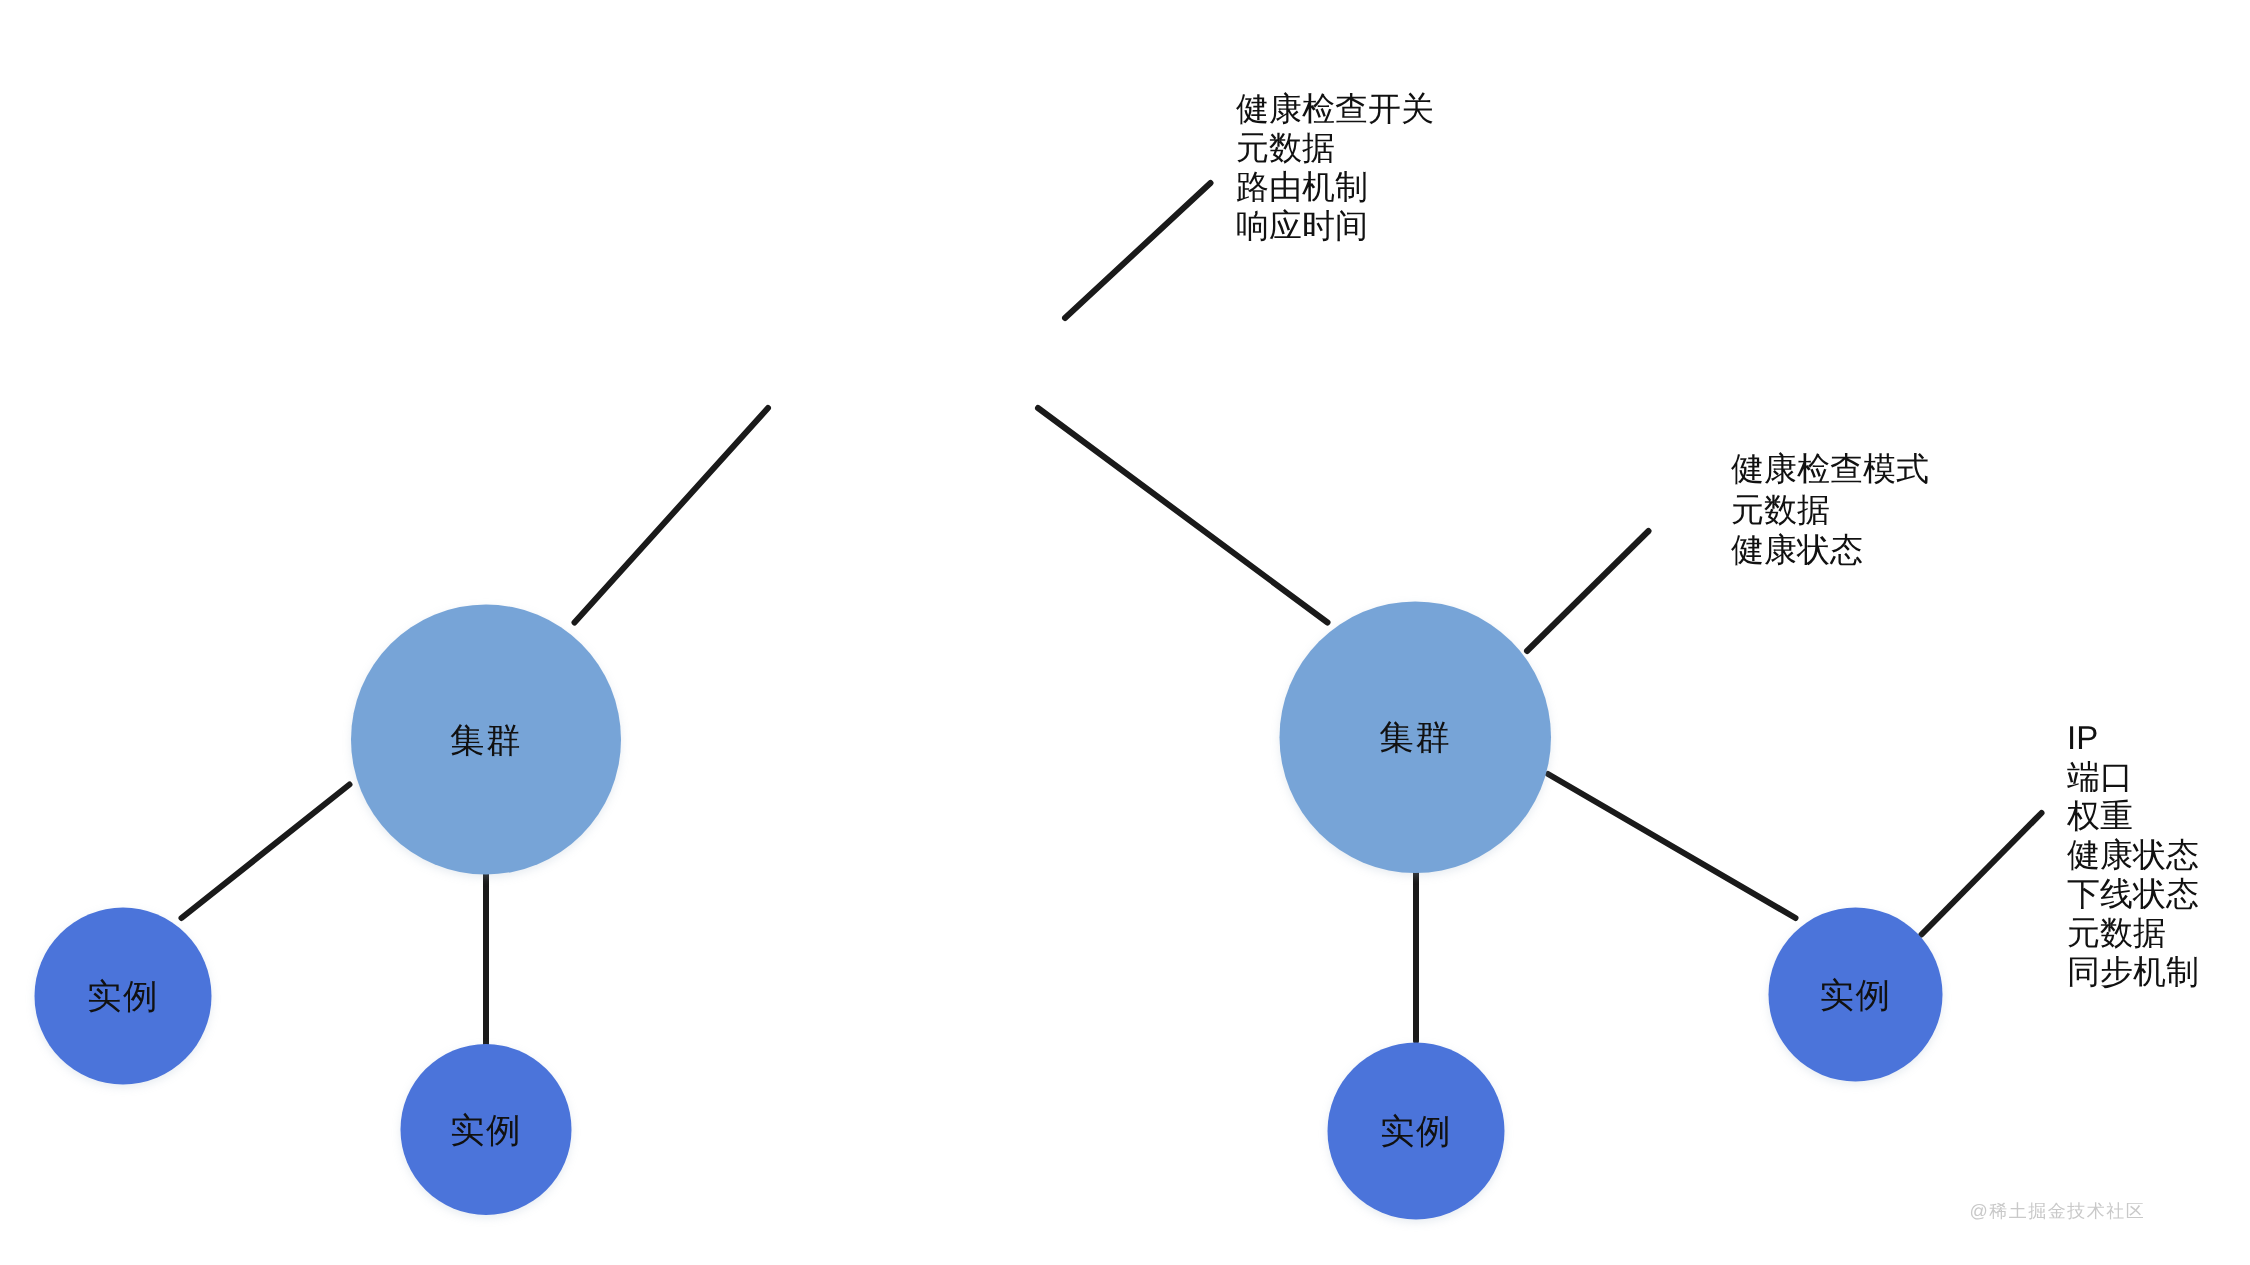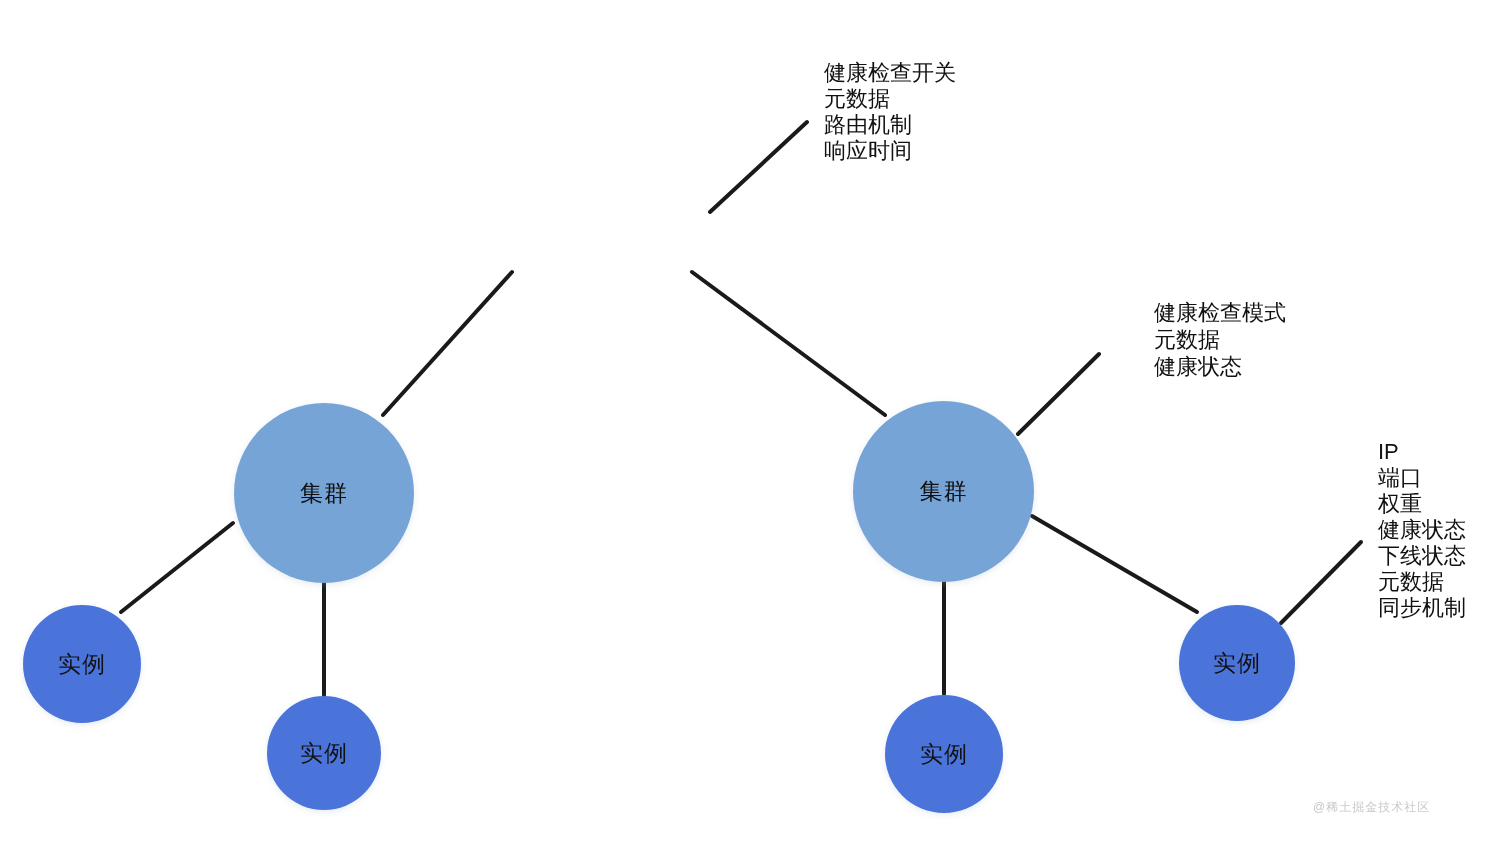--- a/index.html
+++ b/index.html
@@ -115,21 +115,21 @@
     <div>路由机制</div>
     <div>响应时间</div>
   </div>
 
   <div class="note note-cluster" style="color: rgb(17, 17, 17);">
     <div>健康检查模式</div>
     <div>元数据</div>
     <div>健康状态</div>
   </div>
 
-  <div class="note note-instance" style="color: rgb(17, 17, 17);">
+  <div class="note note-instance" style="color: rgb(17, 17, 17); margin-top: 40px;">
     <div>IP</div>
     <div>端口</div>
     <div>权重</div>
     <div>健康状态</div>
     <div>下线状态</div>
     <div>元数据</div>
     <div>同步机制</div>
   </div>
 
   <div class="watermark" style="color: rgb(201, 201, 201);">@稀土掘金技术社区</div>

